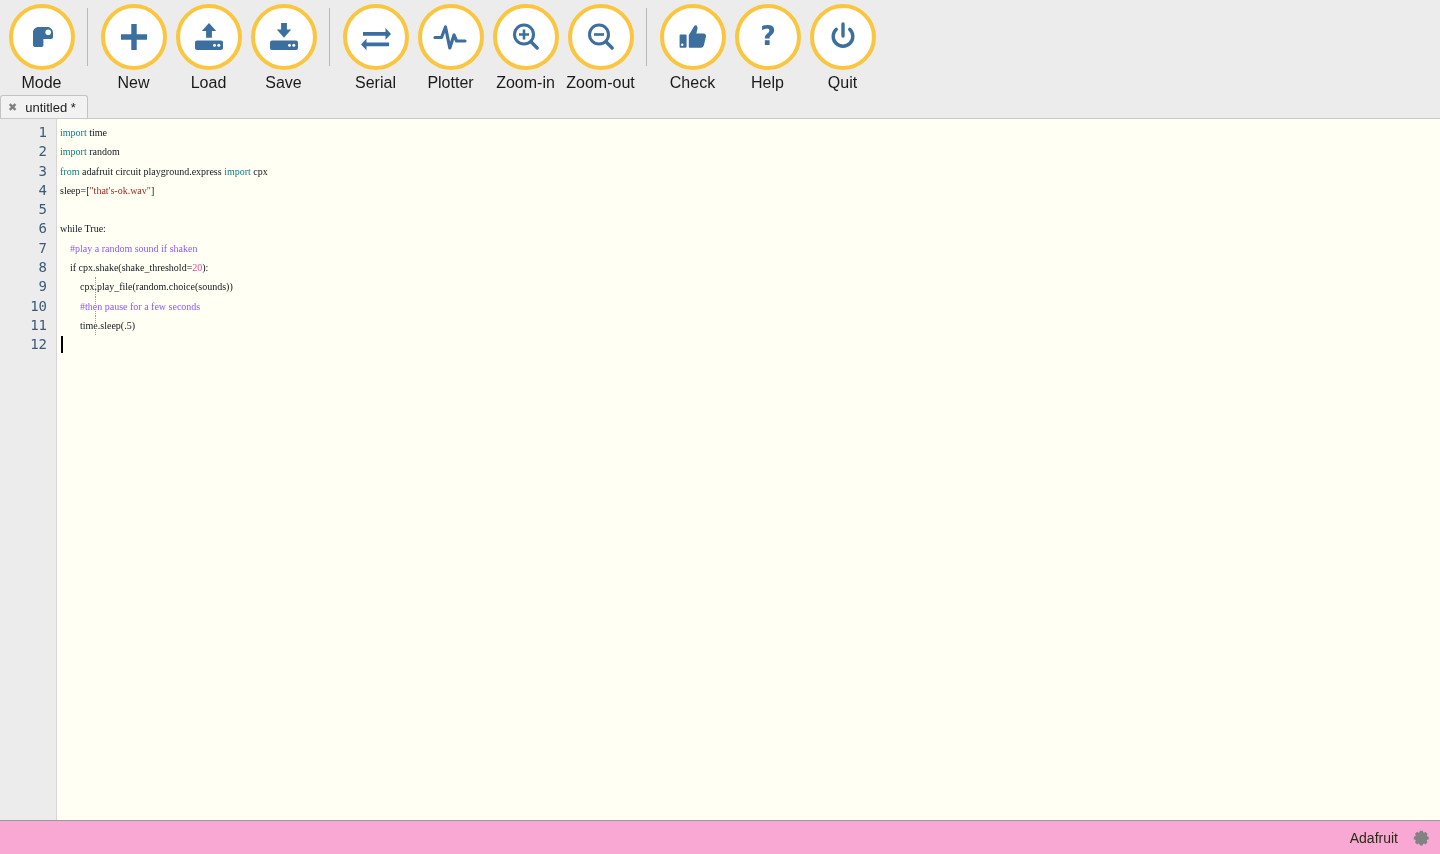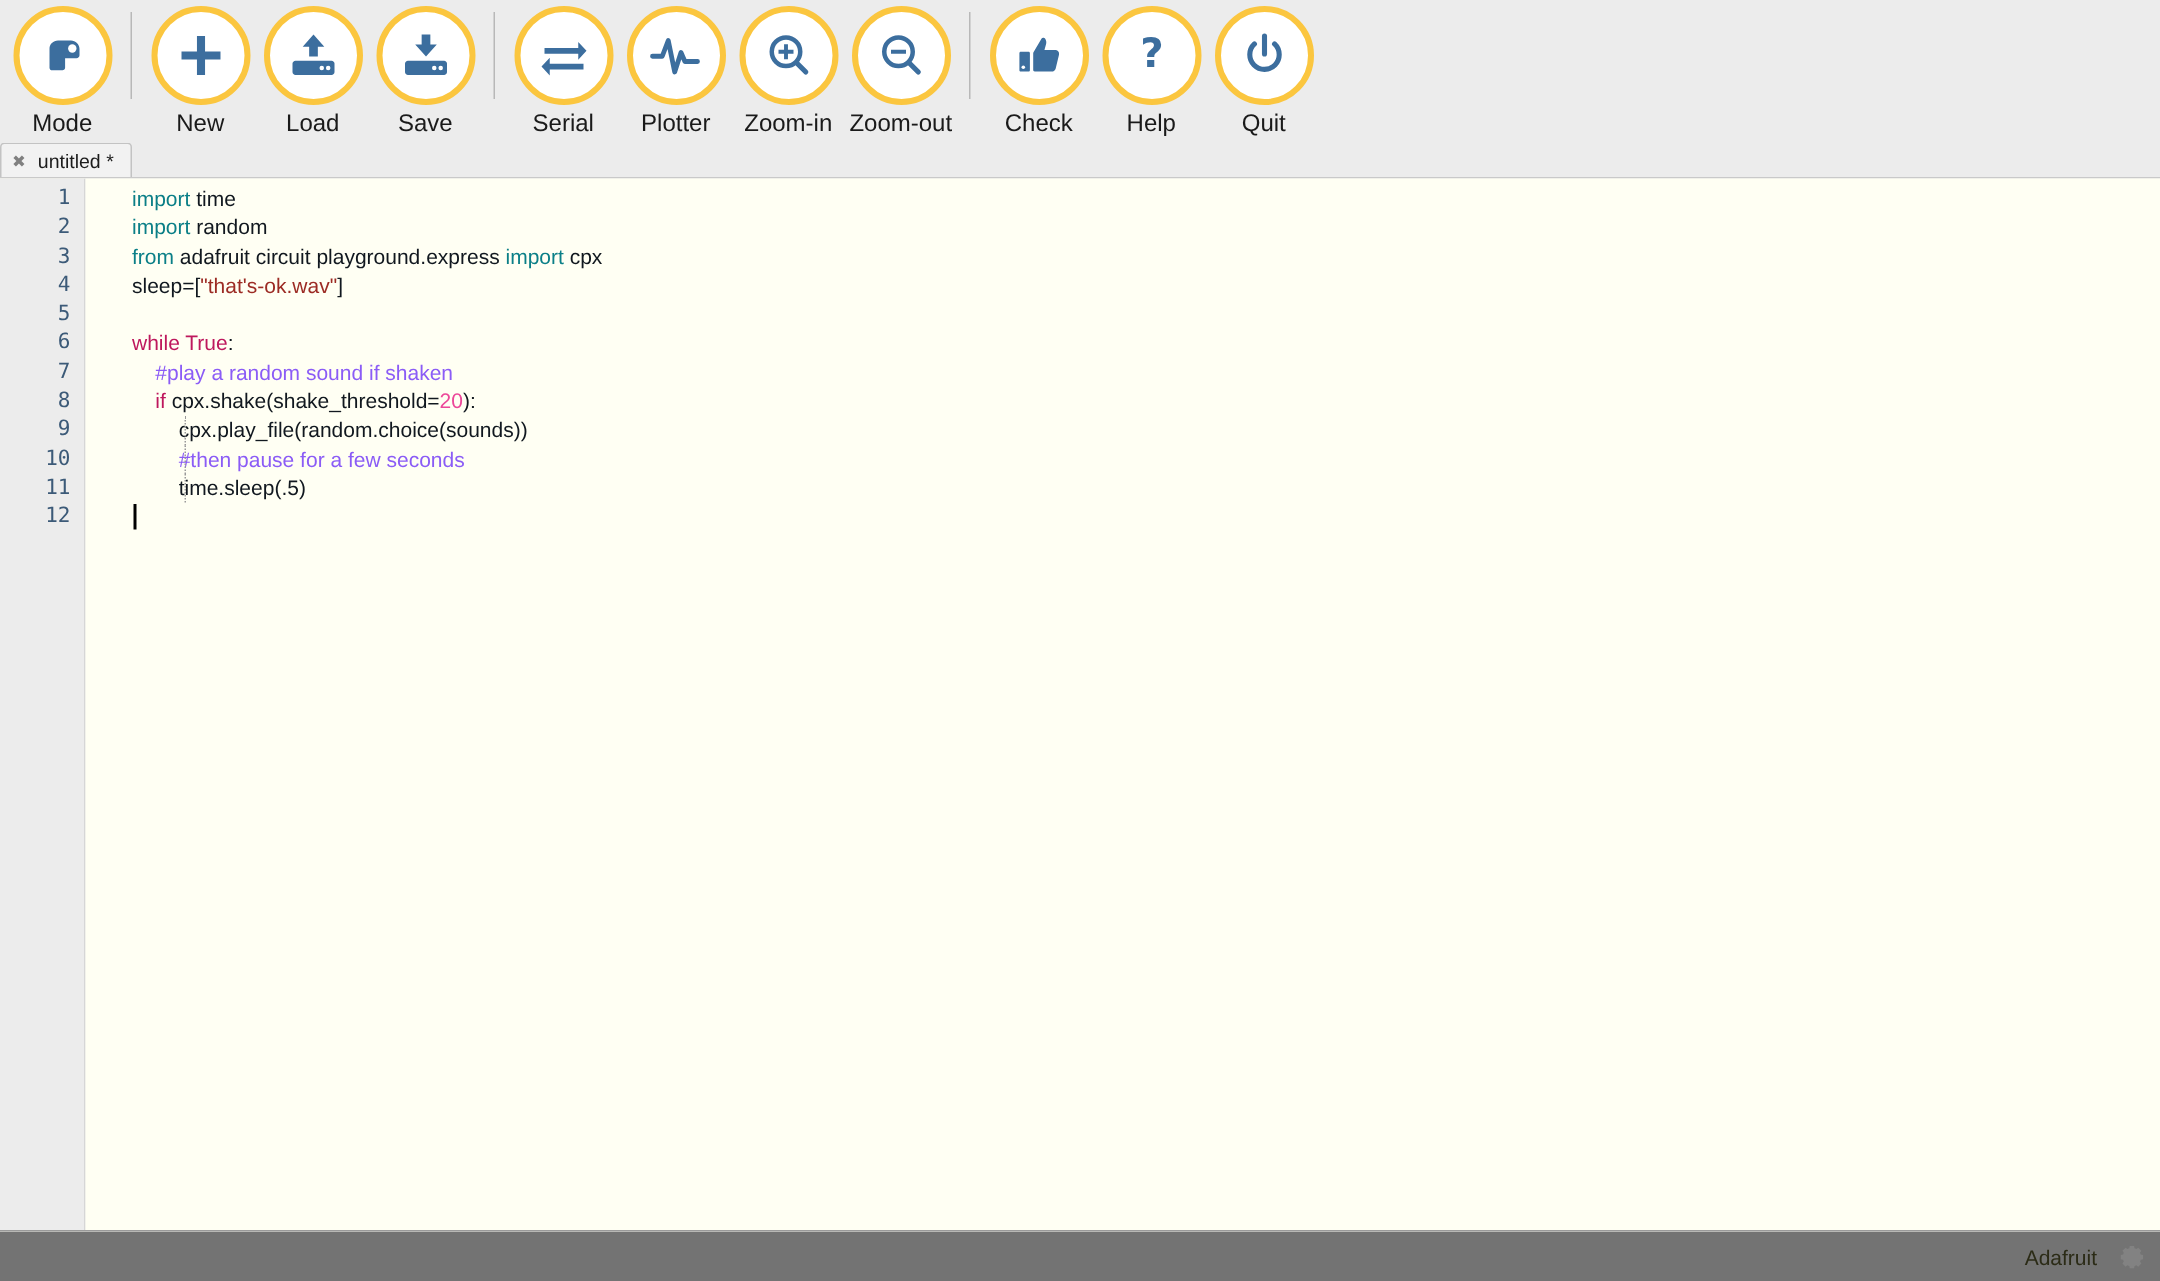--- a/index.html
+++ b/index.html
@@ -134,31 +134,30 @@
   }
   #code {
     flex: 1 1 auto;
     background: #fffff3;
     padding-top: 4px;
     padding-left: 3px;
     position: relative;
     overflow: hidden;
   }
   .codeline {
-    font-family: Liberation Sans, sans-serif;
-    font-size: 14px;
+    font-family: Liberation Serif, serif;
+    font-size: 10px;
     line-height: 19.3px;
     height: 19.3px;
     white-space: pre;
     color: #11181f;
     position: relative;
-    margin-left: 28px;
   }
   .tok-kw     { color: #0b7f87; }
-  .tok-kw2    { color: #be185d; }
+  .tok-kw2    { color: #0f172a; }
   .tok-str    { color: #9c2b24; }
   .tok-com    { color: #8b5cf6; }
   .tok-num    { color: #ec4899; }
   .tok-plain  { color: #11181f; }
 
   
   .indent-guide {
     position: absolute;
     top: 0;
     width: 0px;
@@ -169,21 +168,21 @@
     position: absolute;
     width: 1.5px;
     background: #000;
     height: 17px;
   }
 
   
   #statusbar {
     height: 33px;
     flex: 0 0 33px;
-    background: #737373;
+    background: #f9a8d4;
     display: flex;
     align-items: center;
     justify-content: flex-end;
     padding-right: 8px;
     box-sizing: border-box;
   }
   #status-mode {
     font-size: 14px;
     color: #2b2b16;
     margin-right: 12px;

